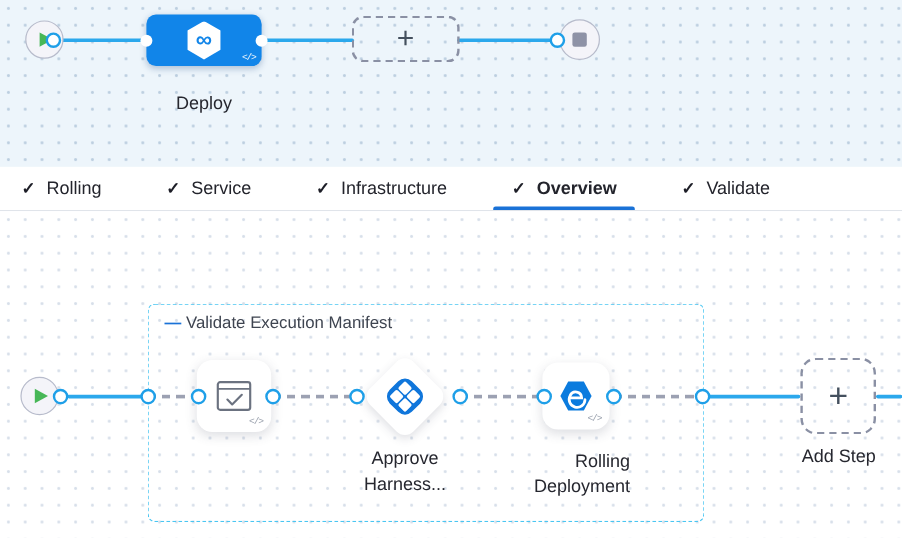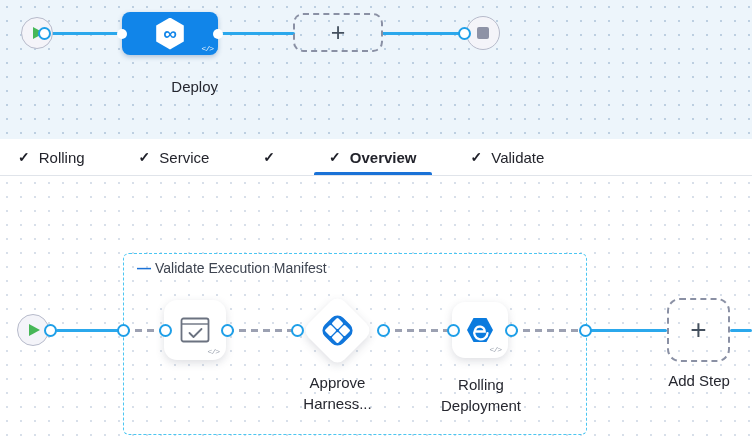--- a/index.html
+++ b/index.html
@@ -134,21 +134,21 @@
   <div class="port" style="left:38px; top:27px;"></div>
 
   <div class="stage-node">
     <span class="wport" style="left:-5px;"></span>
     <span class="wport" style="right:-5px;"></span>
     <div class="hexwrap">
       <span>∞</span>
     </div>
     <span class="code-chip">&lt;/&gt;</span>
   </div>
-  <div class="node-label" style="left:122px; top:76px; width:96px;text-align:right;">Deploy</div>
+  <div class="node-label" style="left:122px; top:76px; width:96px;">Deploy</div>
 
   <div class="dashed-node" style="left:293px; top:13px; width:90px; height:39px; border-radius:10px;">
     <span class="plus">+</span>
   </div>
 
   <div class="port" style="left:458px; top:27px;"></div>
   <div class="circle-node" style="left:466px; top:16px; width:34px; height:34px;">
     <div class="stop-sq"></div>
   </div>
 </div>
@@ -157,20 +157,21 @@
   <div class="tab">
     <span class="check">✓</span>
     <span>Rolling</span>
   </div>
   <div class="tab">
     <span class="check">✓</span>
     <span>Service</span>
   </div>
   <div class="tab">
     <span class="check">✓</span>
+    <span>Infrastructure</span>
   </div>
   <div class="tab active">
     <span class="check">✓</span>
     <span>Overview</span>
   </div>
   <div class="tab">
     <span class="check">✓</span>
     <span>Validate</span>
   </div>
 </div>
@@ -229,20 +230,20 @@
   </svg>
   <div class="node-label" style="left:300px; top:196px; width:75px;">Approve Harness...</div>
 
   <div class="step-card" style="left:452px; top:126px; width:56px; height:56px;">
     <svg width="28" height="28" viewBox="0 0 28 28">
       <polygon points="7.5,2 20.5,2 27,14 20.5,26 7.5,26 1,14" fill="#0B7BDE"></polygon>
       <path d="M9.5 15.5 h9.2 a5 5 0 0 0 -9.6 -1.8 a6.6 6.6 0 1 0 12.4 3.4" fill="none" stroke="#ffffff" stroke-width="2.3" stroke-linecap="round"></path>
     </svg>
     <span class="code-chip-gray">&lt;/&gt;</span>
   </div>
-  <div class="node-label" style="left:437px; top:198px; width:88px;">Rolling Deployment</div>
+  <div class="node-label" style="left:437px; top:198px; width:88px;text-align:right;">Rolling Deployment</div>
 
   <div class="dashed-node" style="left:667px; top:122px; width:63px; height:64px; border-radius:13px;">
     <span class="plus" style="font-size:28px;">+</span>
   </div>
   <div class="node-label" style="left:662px; top:194px; width:74px;">Add Step</div>
 
 </div>
 
 </body></html>

